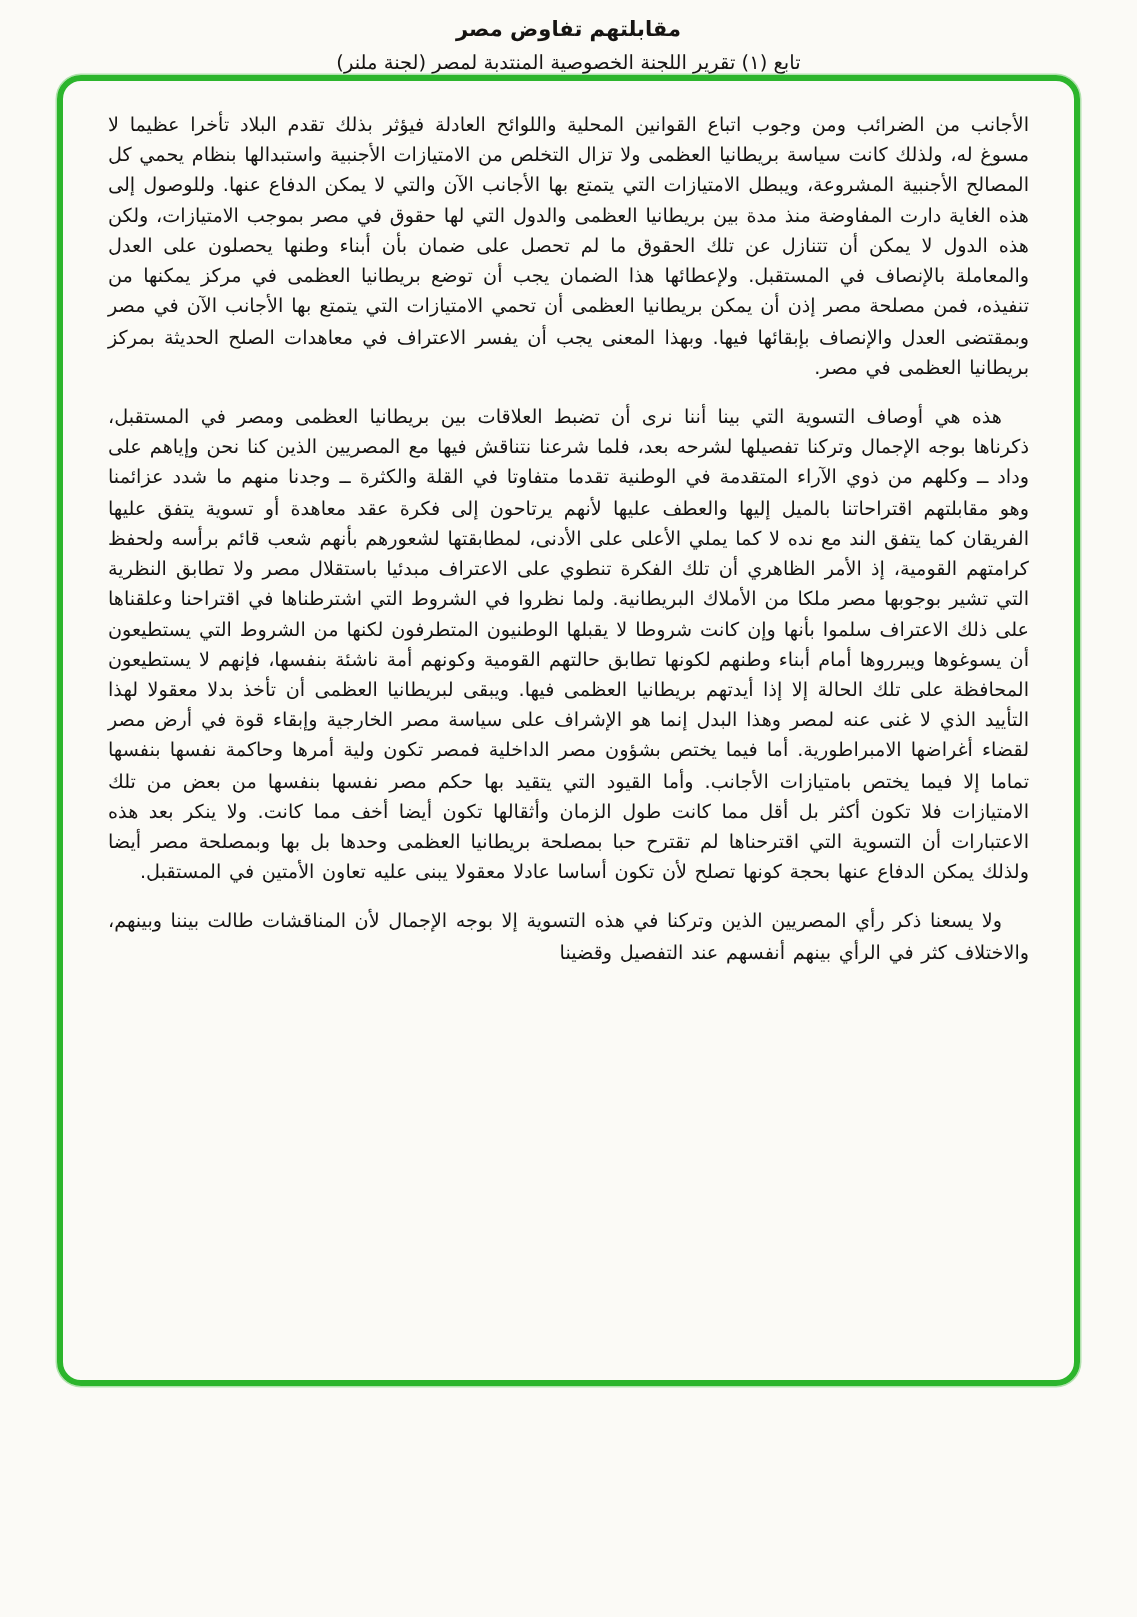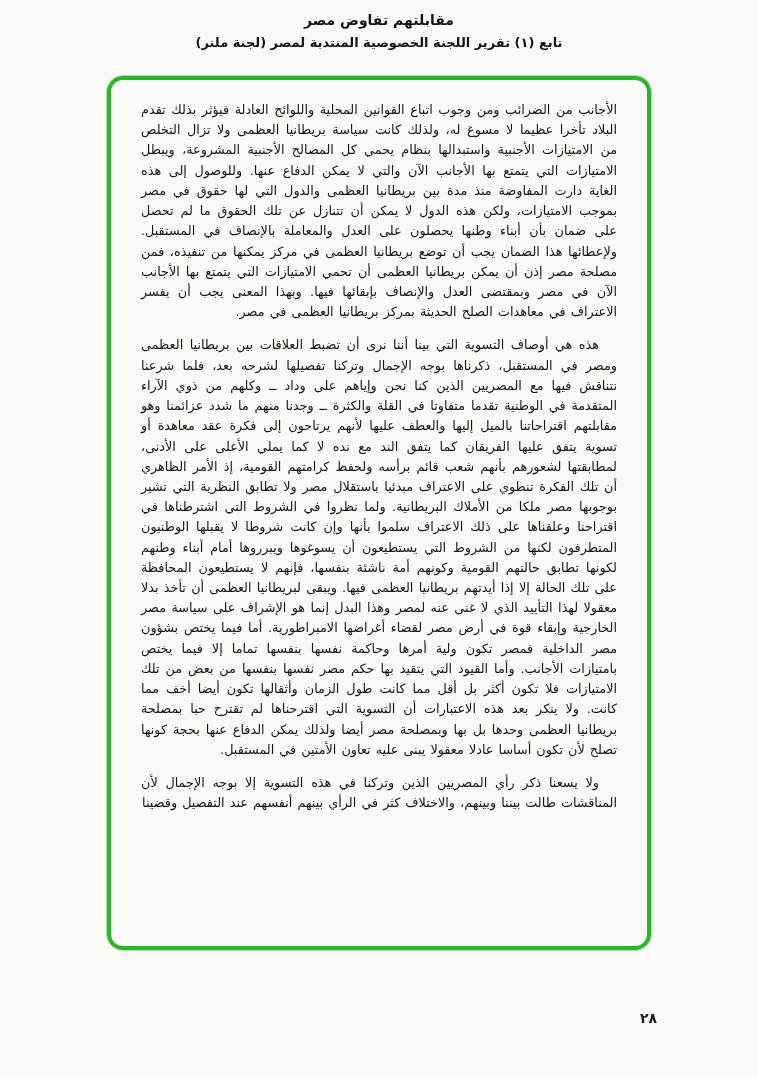--- a/index.html
+++ b/index.html
@@ -26,33 +26,33 @@
   header{
     text-align:center;
   }
   .title{
     font-size:14px;
     font-weight:bold;
     letter-spacing:.5px;
   }
   .subtitle{
     font-size:13px;
-    font-weight:bold;
+    font-weight:normal;
     margin-top:7px;
   }
   .source{
     font-size:9.5px;
     font-weight:bold;
     margin-top:8px;
     color:#2a2722;
   }
   .green-box{
-    width:544px;
+    width:682px;
     height:874px;
-    margin:26px auto 0 auto;
+    margin:0 auto 0 auto;
     border:4px solid var(--frame-green);
     border-radius:16px;
     box-shadow:0 0 0 1px rgba(44,181,44,.35);
     padding:20px 30px 28px 30px;
     overflow:hidden;
     background:transparent;
   }
   .green-box p{
     direction:rtl;
     text-align:justify;
@@ -90,17 +90,14 @@
     <div class="title">مقابلتهم تفاوض مصر</div>
     <div class="subtitle">تابع (١) تقرير اللجنة الخصوصية المنتدبة لمصر (لجنة ملنر)</div>
   </header>
 
   <div class="green-box">
     <p>الأجانب من الضرائب ومن وجوب اتباع القوانين المحلية واللوائح العادلة فيؤثر بذلك تقدم البلاد تأخرا عظيما لا مسوغ له، ولذلك كانت سياسة بريطانيا العظمى ولا تزال التخلص من الامتيازات الأجنبية واستبدالها بنظام يحمي كل المصالح الأجنبية المشروعة، ويبطل الامتيازات التي يتمتع بها الأجانب الآن والتي لا يمكن الدفاع عنها. وللوصول إلى هذه الغاية دارت المفاوضة منذ مدة بين بريطانيا العظمى والدول التي لها حقوق في مصر بموجب الامتيازات، ولكن هذه الدول لا يمكن أن تتنازل عن تلك الحقوق ما لم تحصل على ضمان بأن أبناء وطنها يحصلون على العدل والمعاملة بالإنصاف في المستقبل. ولإعطائها هذا الضمان يجب أن توضع بريطانيا العظمى في مركز يمكنها من تنفيذه، فمن مصلحة مصر إذن أن يمكن بريطانيا العظمى أن تحمي الامتيازات التي يتمتع بها الأجانب الآن في مصر وبمقتضى العدل والإنصاف بإبقائها فيها. وبهذا المعنى يجب أن يفسر الاعتراف في معاهدات الصلح الحديثة بمركز بريطانيا العظمى في مصر.</p>
     <p class="indent">هذه هي أوصاف التسوية التي بينا أننا نرى أن تضبط العلاقات بين بريطانيا العظمى ومصر في المستقبل، ذكرناها بوجه الإجمال وتركنا تفصيلها لشرحه بعد، فلما شرعنا نتناقش فيها مع المصريين الذين كنا نحن وإياهم على وداد ــ وكلهم من ذوي الآراء المتقدمة في الوطنية تقدما متفاوتا في القلة والكثرة ــ وجدنا منهم ما شدد عزائمنا وهو مقابلتهم اقتراحاتنا بالميل إليها والعطف عليها لأنهم يرتاحون إلى فكرة عقد معاهدة أو تسوية يتفق عليها الفريقان كما يتفق الند مع نده لا كما يملي الأعلى على الأدنى، لمطابقتها لشعورهم بأنهم شعب قائم برأسه ولحفظ كرامتهم القومية، إذ الأمر الظاهري أن تلك الفكرة تنطوي على الاعتراف مبدئيا باستقلال مصر ولا تطابق النظرية التي تشير بوجوبها مصر ملكا من الأملاك البريطانية. ولما نظروا في الشروط التي اشترطناها في اقتراحنا وعلقناها على ذلك الاعتراف سلموا بأنها وإن كانت شروطا لا يقبلها الوطنيون المتطرفون لكنها من الشروط التي يستطيعون أن يسوغوها ويبرروها أمام أبناء وطنهم لكونها تطابق حالتهم القومية وكونهم أمة ناشئة بنفسها، فإنهم لا يستطيعون المحافظة على تلك الحالة إلا إذا أيدتهم بريطانيا العظمى فيها. ويبقى لبريطانيا العظمى أن تأخذ بدلا معقولا لهذا التأييد الذي لا غنى عنه لمصر وهذا البدل إنما هو الإشراف على سياسة مصر الخارجية وإبقاء قوة في أرض مصر لقضاء أغراضها الامبراطورية. أما فيما يختص بشؤون مصر الداخلية فمصر تكون ولية أمرها وحاكمة نفسها بنفسها تماما إلا فيما يختص بامتيازات الأجانب. وأما القيود التي يتقيد بها حكم مصر نفسها بنفسها من بعض من تلك الامتيازات فلا تكون أكثر بل أقل مما كانت طول الزمان وأثقالها تكون أيضا أخف مما كانت. ولا ينكر بعد هذه الاعتبارات أن التسوية التي اقترحناها لم تقترح حبا بمصلحة بريطانيا العظمى وحدها بل بها وبمصلحة مصر أيضا ولذلك يمكن الدفاع عنها بحجة كونها تصلح لأن تكون أساسا عادلا معقولا يبنى عليه تعاون الأمتين في المستقبل.</p>
     <p class="indent">ولا يسعنا ذكر رأي المصريين الذين وتركنا في هذه التسوية إلا بوجه الإجمال لأن المناقشات طالت بيننا وبينهم، والاختلاف كثر في الرأي بينهم أنفسهم عند التفصيل وقضينا</p>
   </div>
 
-  <div class="page-number">
-    <span>٢٨</span>
-  </div>
 
 </div>
 
 </body></html>

